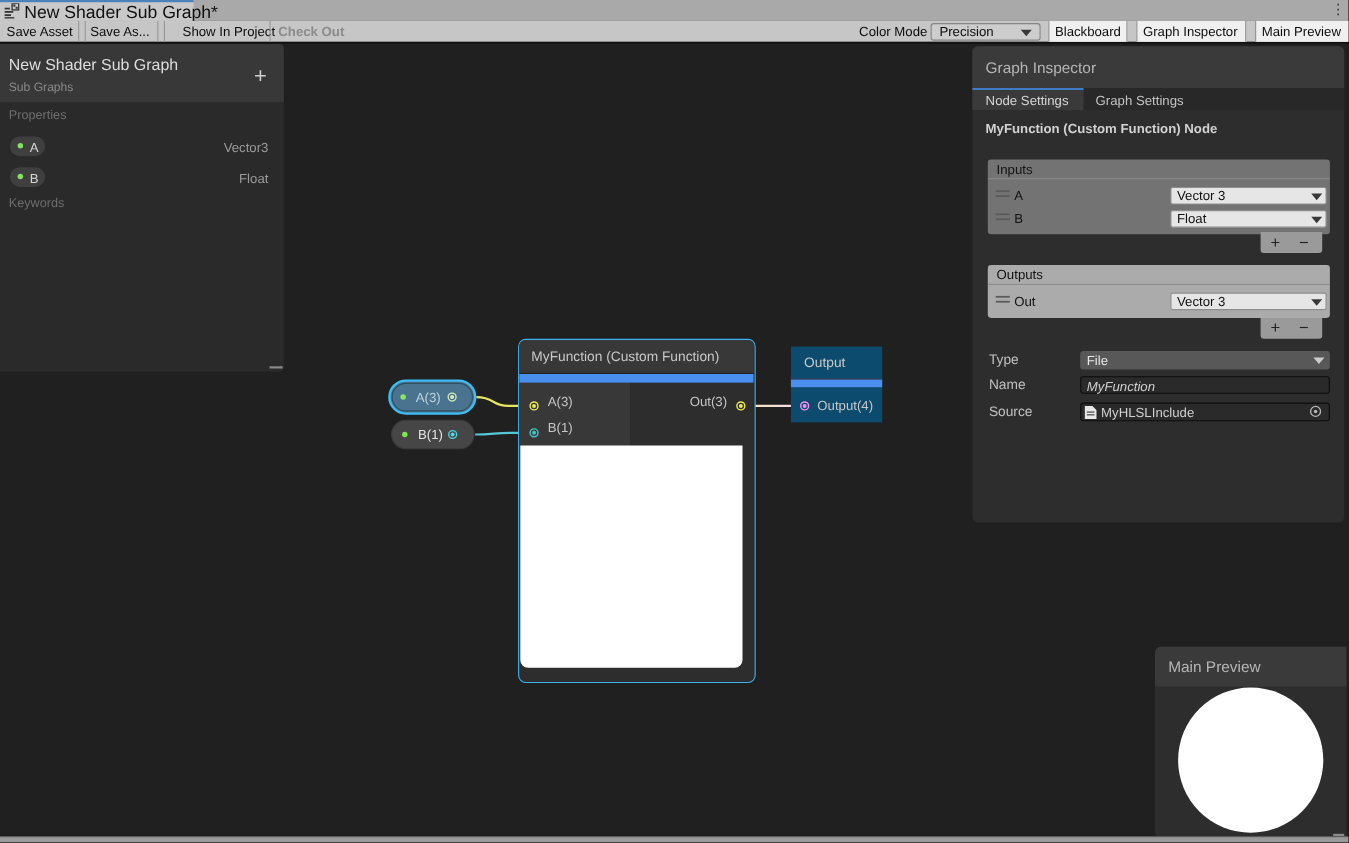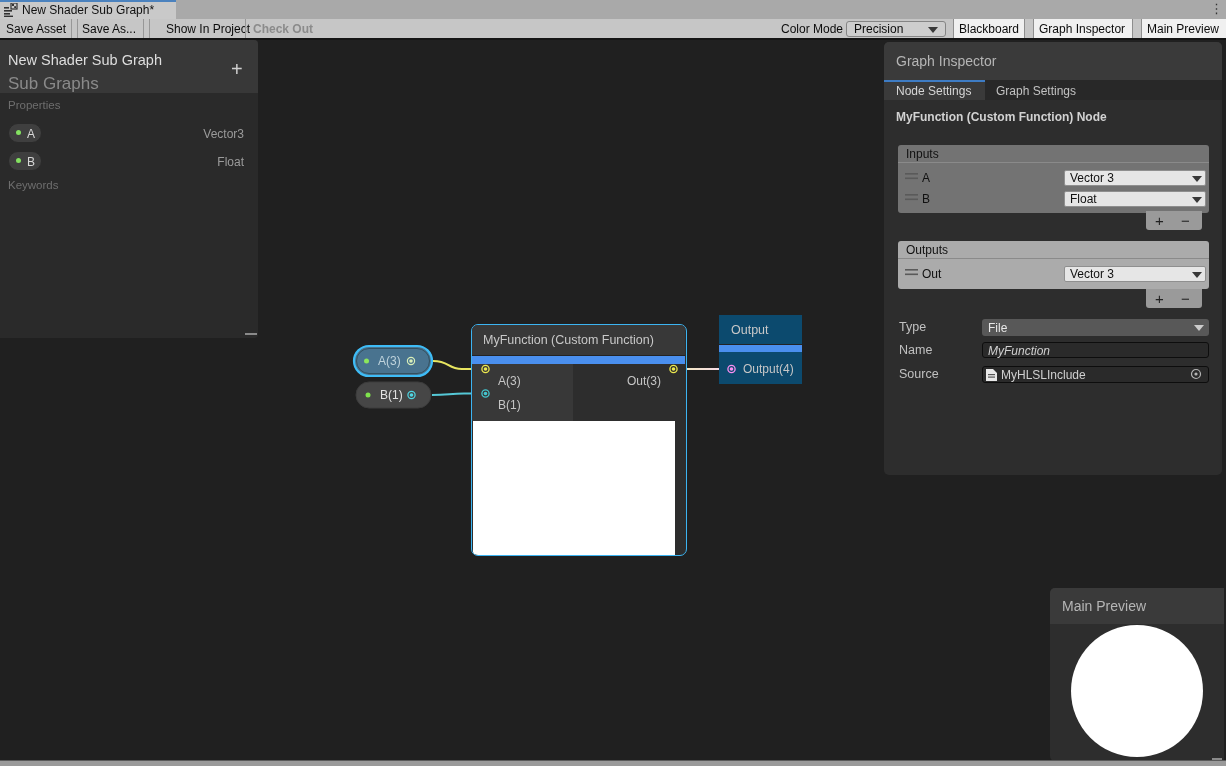--- a/index.html
+++ b/index.html
@@ -16,21 +16,21 @@
 
 <svg class="abs" style="left:4px;top:3px;" width="14" height="14" viewBox="0 0 14 14">
   <rect x="7" y="0" width="6" height="6" fill="none" stroke="#333" stroke-width="1.2"></rect>
   <rect x="8" y="1" width="2" height="2" fill="#333"></rect>
   <rect x="10.2" y="3.2" width="1.8" height="1.8" fill="#333"></rect>
   <rect x="0" y="4" width="5" height="1.6" fill="#333"></rect>
   <rect x="0" y="7" width="8" height="1.6" fill="#333"></rect>
   <rect x="0" y="10" width="6" height="1.6" fill="#333"></rect>
   <rect x="0" y="12.6" width="9" height="1.4" fill="#333"></rect>
 </svg>
-<div class="abs" style="left:22px;top:3px;font-size:12px;color:#101010;">New Shader Sub Graph*</div>
+<div class="abs" style="left:22px;top:3px;font-size:16px;color:#101010;">New Shader Sub Graph*</div>
 <div class="abs" style="left:1210px;top:1px;font-size:13px;color:#333;letter-spacing:0;">⋮</div>
 
 <div class="abs" style="left:0;top:19px;width:1226px;height:19px;background:#c6c6c6;"></div>
 <div class="abs" style="left:0;top:38px;width:1226px;height:2px;background:#141414;"></div>
 <div class="abs" style="left:6px;top:22px;font-size:12px;color:#0c0c0c;">Save Asset</div>
 <div class="abs" style="left:71px;top:19px;width:1px;height:19px;background:#979797;"></div>
 <div class="abs" style="left:77px;top:19px;width:1px;height:19px;background:#979797;"></div>
 <div class="abs" style="left:82px;top:22px;font-size:12px;color:#0c0c0c;">Save As...</div>
 <div class="abs" style="left:143px;top:19px;width:1px;height:19px;background:#979797;"></div>
 <div class="abs" style="left:149px;top:19px;width:1px;height:19px;background:#979797;"></div>
@@ -69,21 +69,21 @@
   <circle cx="411" cy="361" r="3.6" fill="none" stroke="#d9efb9" stroke-width="1.2"></circle>
   <circle cx="411" cy="361" r="1.8" fill="#d9efb9"></circle>
 
   <rect x="356" y="382" width="75" height="26" rx="13" fill="#464646" stroke="#3c3c3c" stroke-width="1"></rect>
   <circle cx="368" cy="395" r="2.5" fill="#7fe34d"></circle>
   <text x="380" y="399" font-size="12" fill="#e3e3e3">B(1)</text>
   <circle cx="411.5" cy="395" r="3.6" fill="none" stroke="#4fd7e4" stroke-width="1.2"></circle>
   <circle cx="411.5" cy="395" r="1.8" fill="#4fd7e4"></circle>
 </svg>
 
-<div class="abs" style="left:471px;top:324px;width:216px;height:232px;border:1.5px solid #3cb4f2;border-radius:7px;overflow:hidden;background:#2d2d2d;">
+<div class="abs" style="left:471px;top:308px;width:216px;height:313px;border:1.5px solid #3cb4f2;border-radius:7px;overflow:hidden;background:#2d2d2d;">
   <div class="abs" style="left:0;top:0;width:213px;height:30px;background:#383838;"></div>
   <div class="abs" style="left:11px;top:8px;font-size:12.5px;color:#c8c8c8;">MyFunction (Custom Function)</div>
   <div class="abs" style="left:0;top:30px;width:213px;height:1px;background:#232323;"></div>
   <div class="abs" style="left:0;top:31px;width:213px;height:8px;background:#4a8fee;"></div>
   <div class="abs" style="left:0;top:39px;width:101px;height:57px;background:#383838;"></div>
   <div class="abs" style="left:101px;top:39px;width:112px;height:57px;background:#2d2d2d;"></div>
   <div class="abs" style="left:26px;top:48.5px;font-size:12px;color:#c6c6c6;">A(3)</div>
   <div class="abs" style="left:26px;top:73px;font-size:12px;color:#c6c6c6;">B(1)</div>
   <div class="abs" style="left:119px;top:48.5px;width:70px;text-align:right;font-size:12px;color:#c6c6c6;">Out(3)</div>
 
@@ -103,21 +103,21 @@
   <circle cx="25.5" cy="53.5" r="1.8" fill="#44c5ce"></circle>
   <circle cx="213.5" cy="29" r="3.6" fill="none" stroke="#ece84e" stroke-width="1.3"></circle>
   <circle cx="213.5" cy="29" r="1.8" fill="#ece84e"></circle>
   <circle cx="271.5" cy="29" r="3.6" fill="none" stroke="#fb8ef2" stroke-width="1.3"></circle>
   <circle cx="271.5" cy="29" r="1.8" fill="#fb8ef2"></circle>
 </svg>
 
 <div class="abs" style="left:0;top:40px;width:258px;height:298px;background:#2a2a2a;border-radius:0 4px 4px 0;">
   <div class="abs" style="left:0;top:0;width:258px;height:53px;background:#383838;border-radius:0 4px 0 0;"></div>
   <div class="abs" style="left:8px;top:12px;font-size:14.5px;color:#dedede;">New Shader Sub Graph</div>
-  <div class="abs" style="left:8px;top:34px;font-size:17px;color:#8a8a8a;">Sub Graphs</div>
+  <div class="abs" style="left:8px;top:34px;font-size:11px;color:#8a8a8a;">Sub Graphs</div>
   <div class="abs" style="left:231px;top:18px;font-size:20px;color:#cfcfcf;">+</div>
   <div class="abs" style="left:8px;top:59px;font-size:11.5px;color:#6e6e6e;">Properties</div>
 
   <div class="abs" style="left:8px;top:83px;width:34px;height:20px;background:#3f3f3f;border:1px solid #2a2a2a;border-radius:10px;"></div>
   <div class="abs" style="left:16px;top:90px;width:5px;height:5px;border-radius:3px;background:#84e261;"></div>
   <div class="abs" style="left:27px;top:87px;font-size:12px;color:#d8d8d8;">A</div>
   <div class="abs" style="left:150px;top:87px;width:94px;text-align:right;font-size:12px;color:#9b9b9b;">Vector3</div>
 
   <div class="abs" style="left:8px;top:111px;width:34px;height:20px;background:#3f3f3f;border:1px solid #2a2a2a;border-radius:10px;"></div>
   <div class="abs" style="left:16px;top:118px;width:5px;height:5px;border-radius:3px;background:#84e261;"></div>

